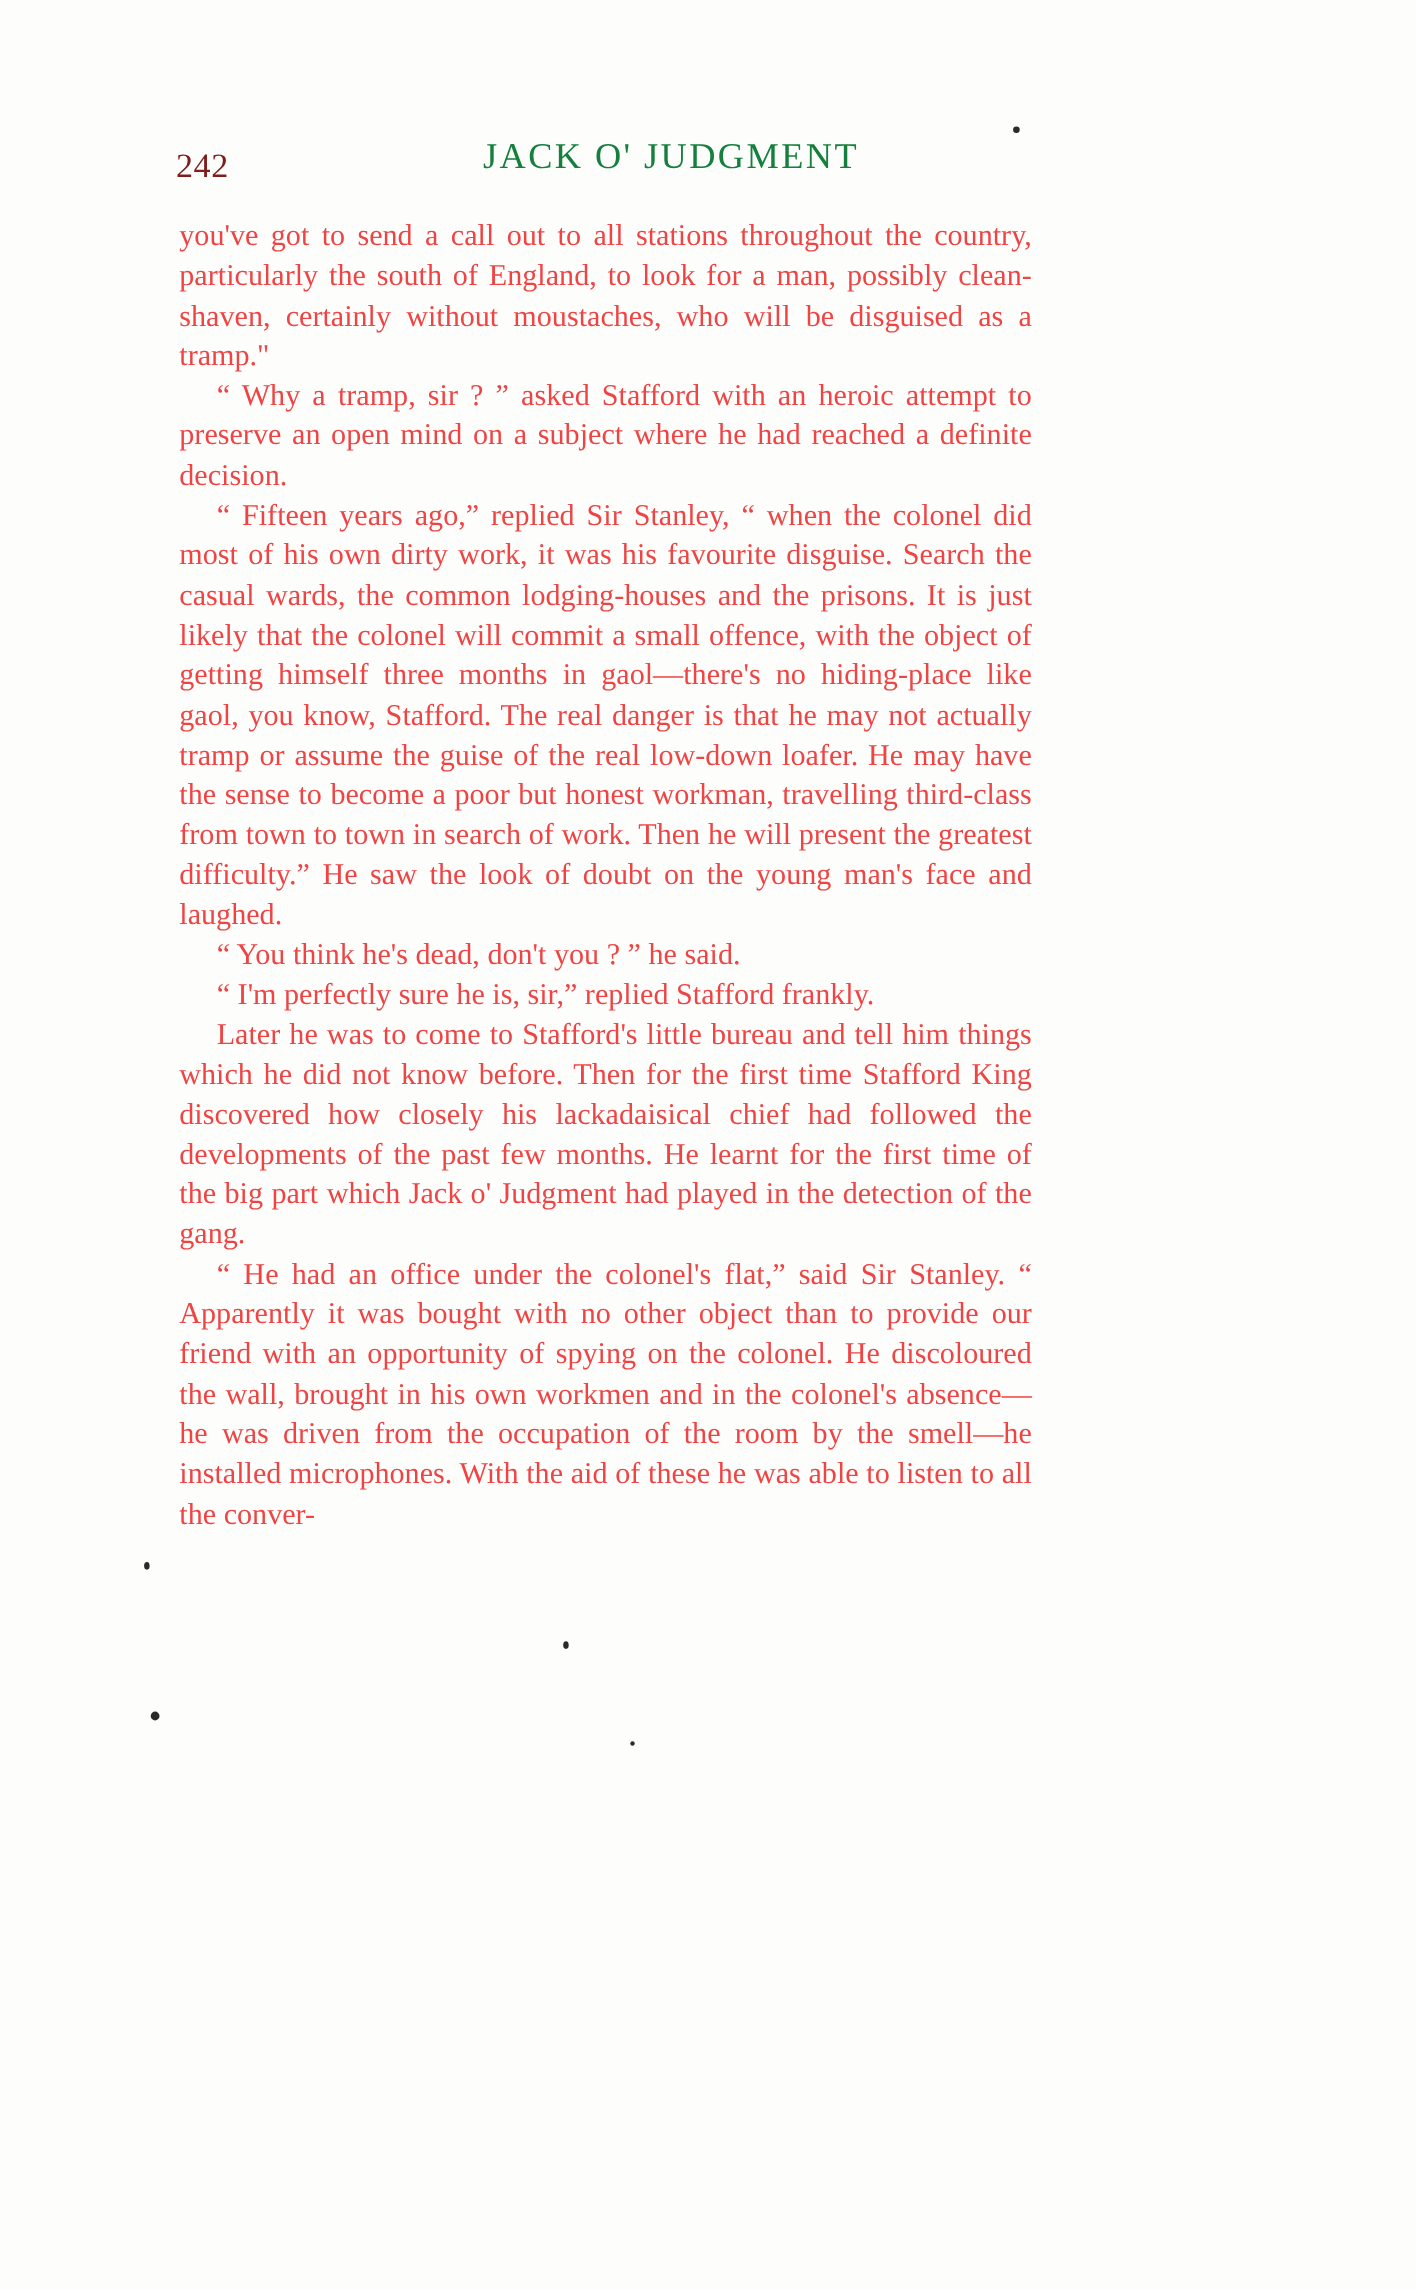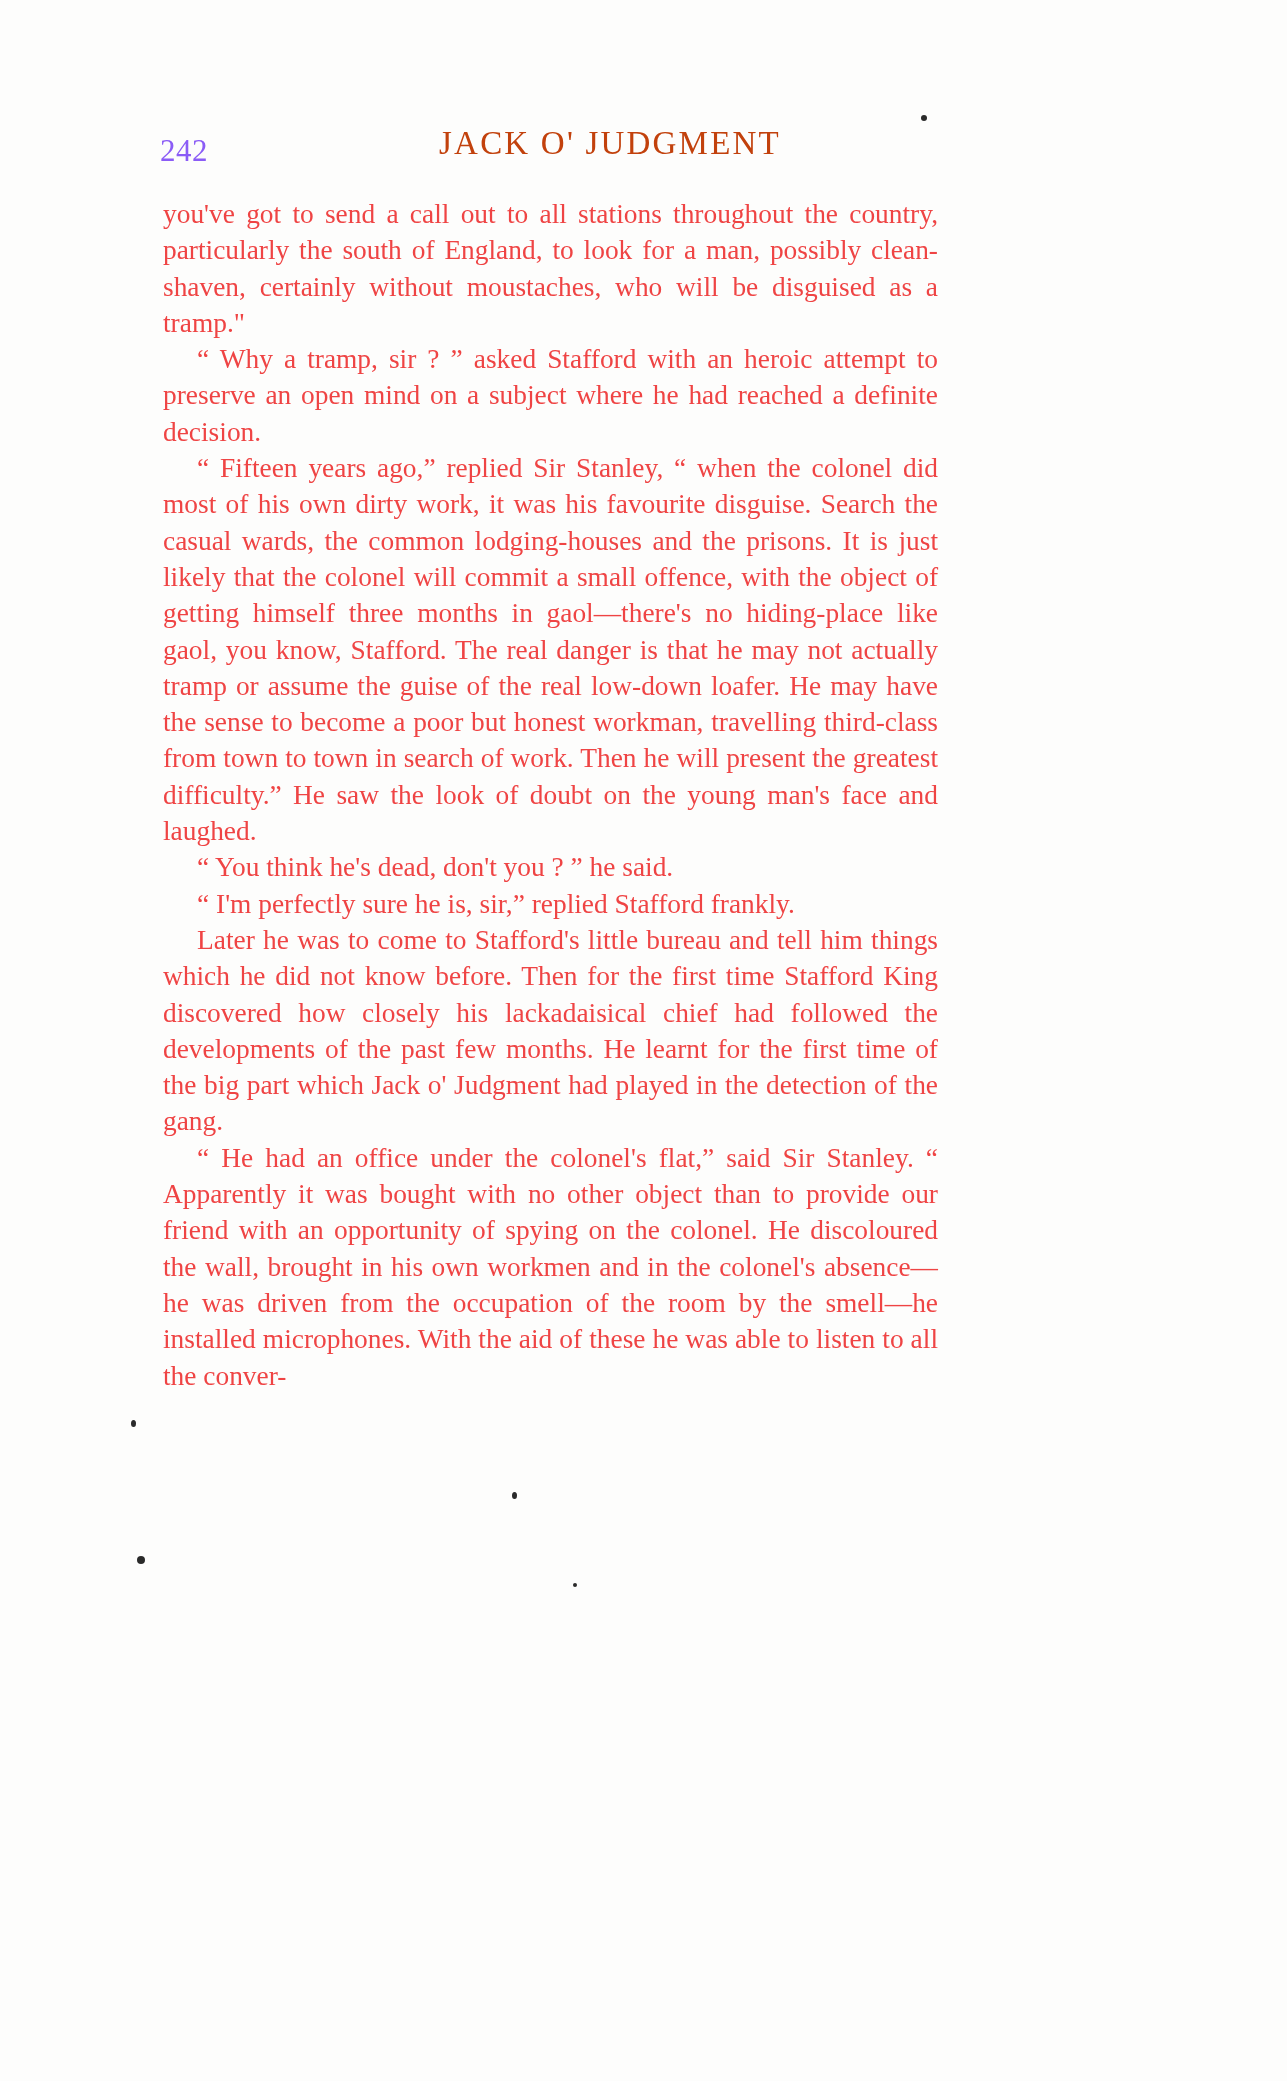--- a/index.html
+++ b/index.html
@@ -28,32 +28,32 @@
     top: 125px;
     width: 900px;
     height: 50px;
   }
   .page-number {
     position: absolute;
     left: 0;
     top: 8px;
     font-size: 31px;
     letter-spacing: 0.5px;
-    color: #8b5cf6;
+    color: #7f1d1d;
     font-family: "Liberation Serif", serif;
   }
   .book-title {
     position: absolute;
     left: 0;
     top: 0;
     width: 900px;
     text-align: center;
     font-size: 33px;
     letter-spacing: 2.2px;
-    color: #c2410c;
+    color: #15803d;
     font-family: "Liberation Serif", serif;
   }
   .body-text {
     position: absolute;
     left: 163px;
     top: 196px;
     width: 775px;
     font-size: 27.4px;
     line-height: 36.3px;
     text-align: justify;

